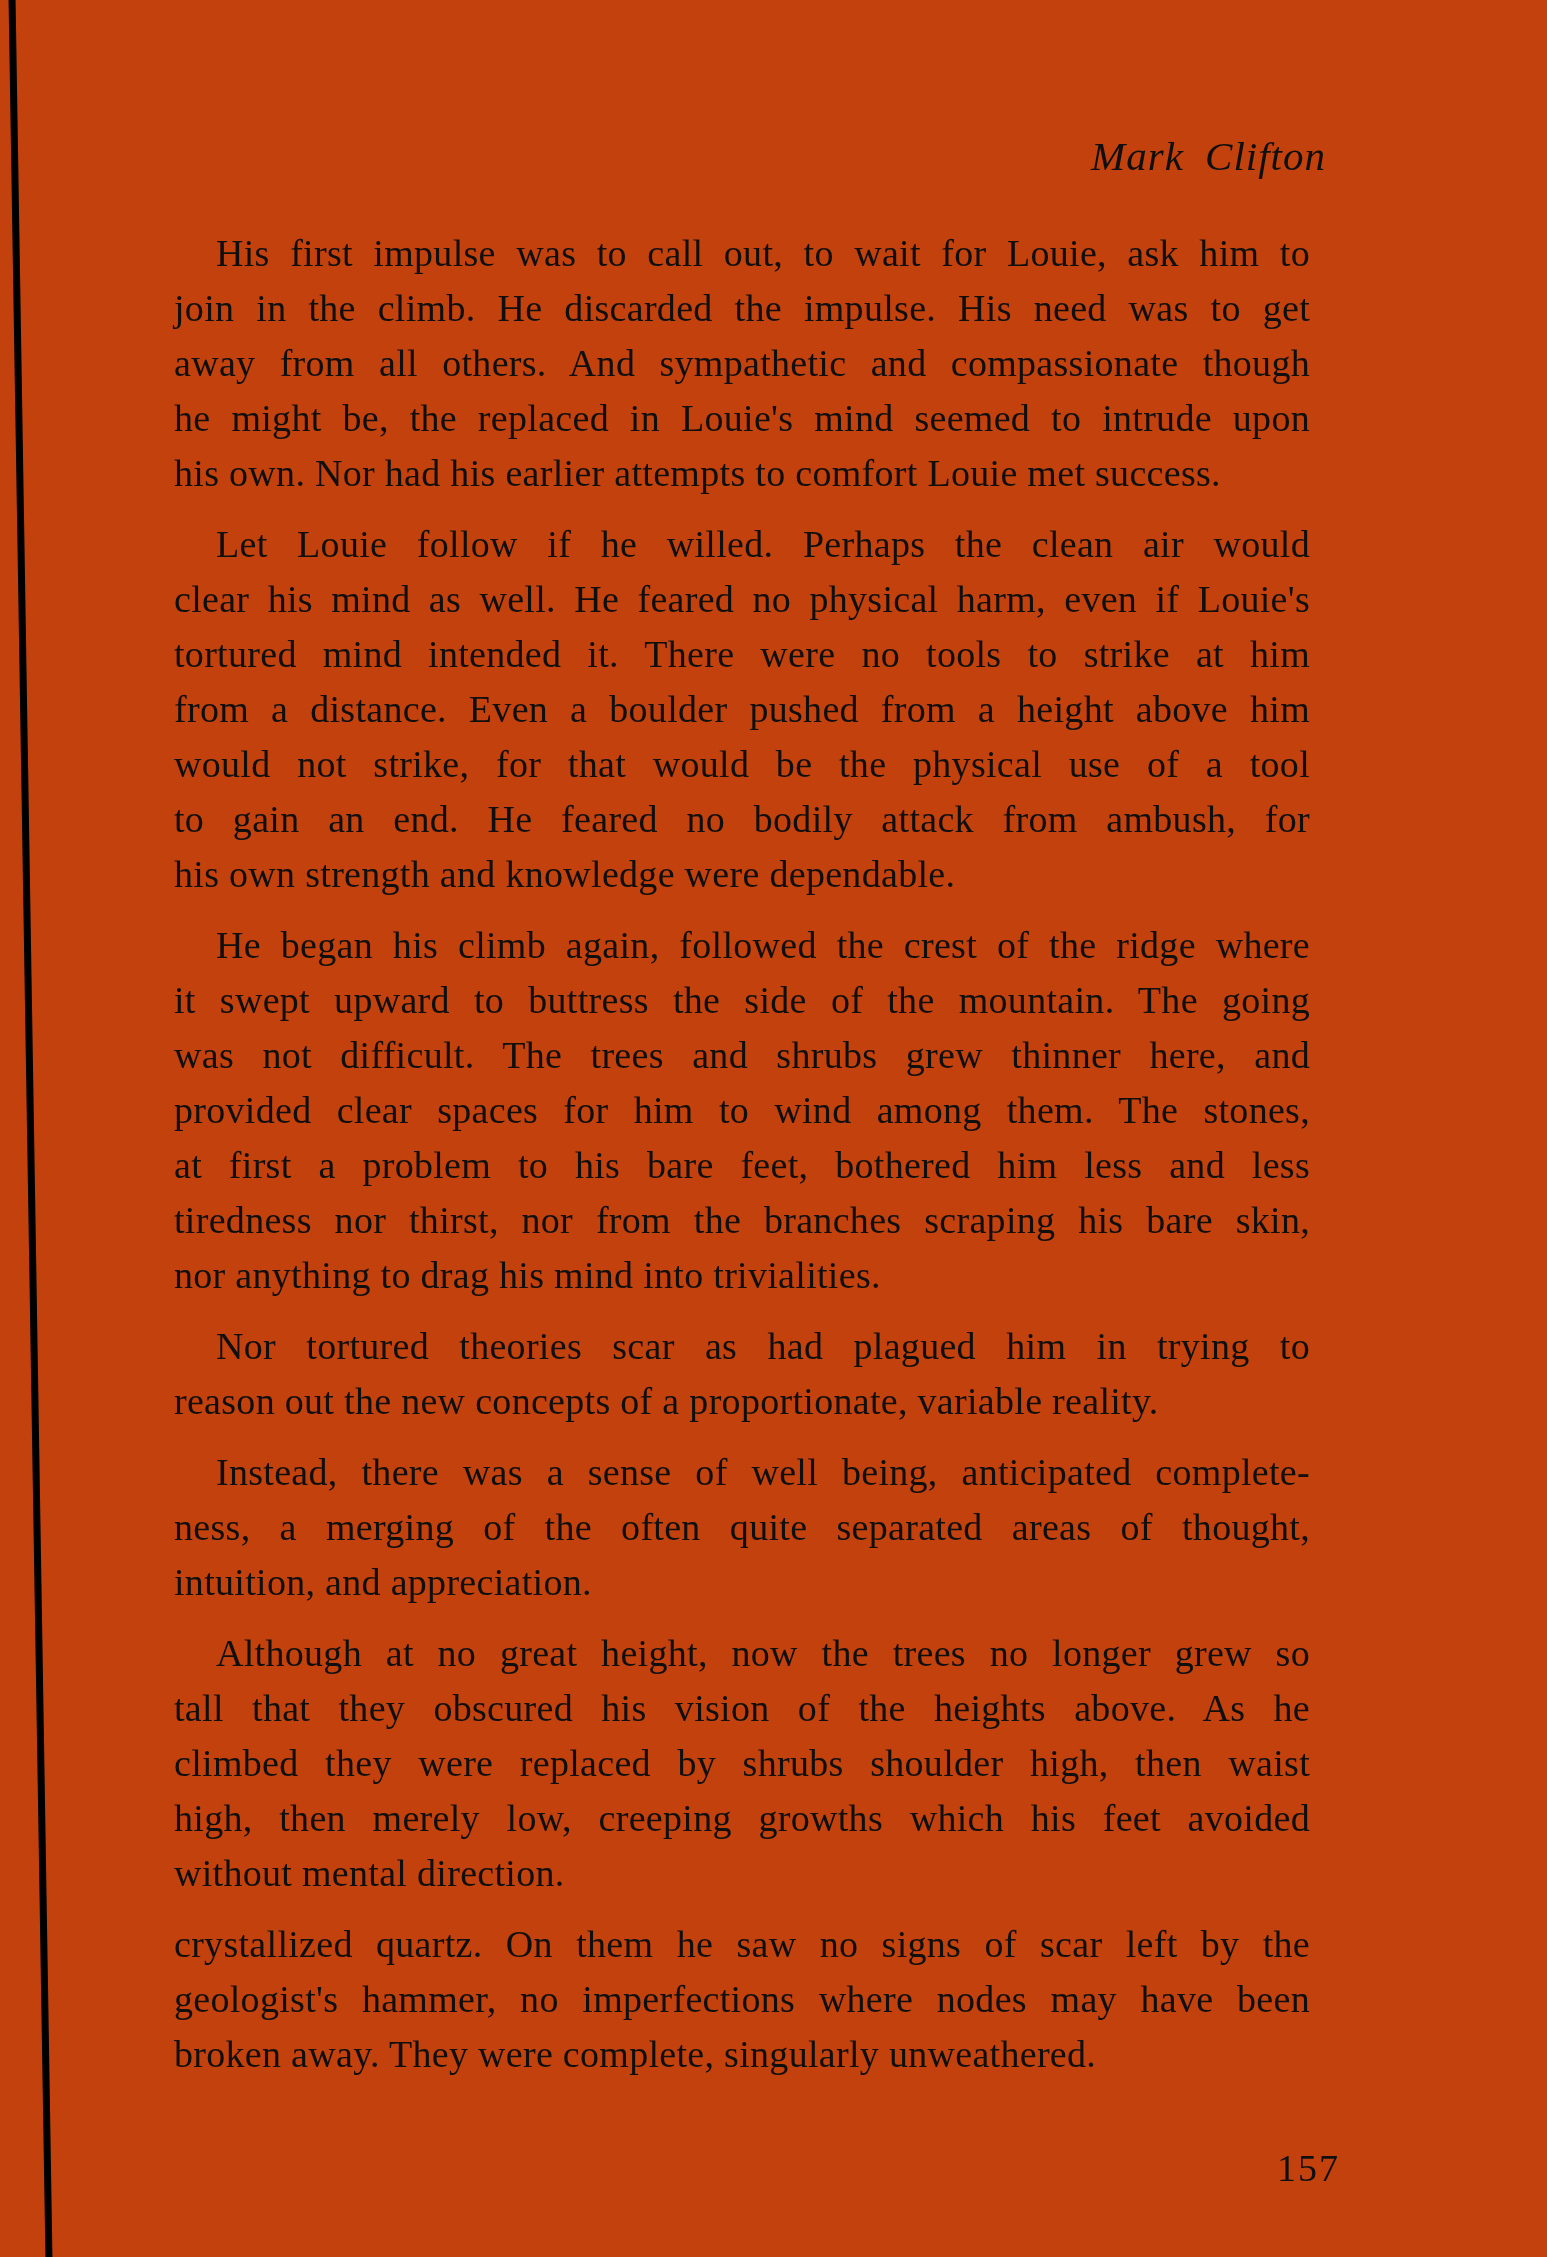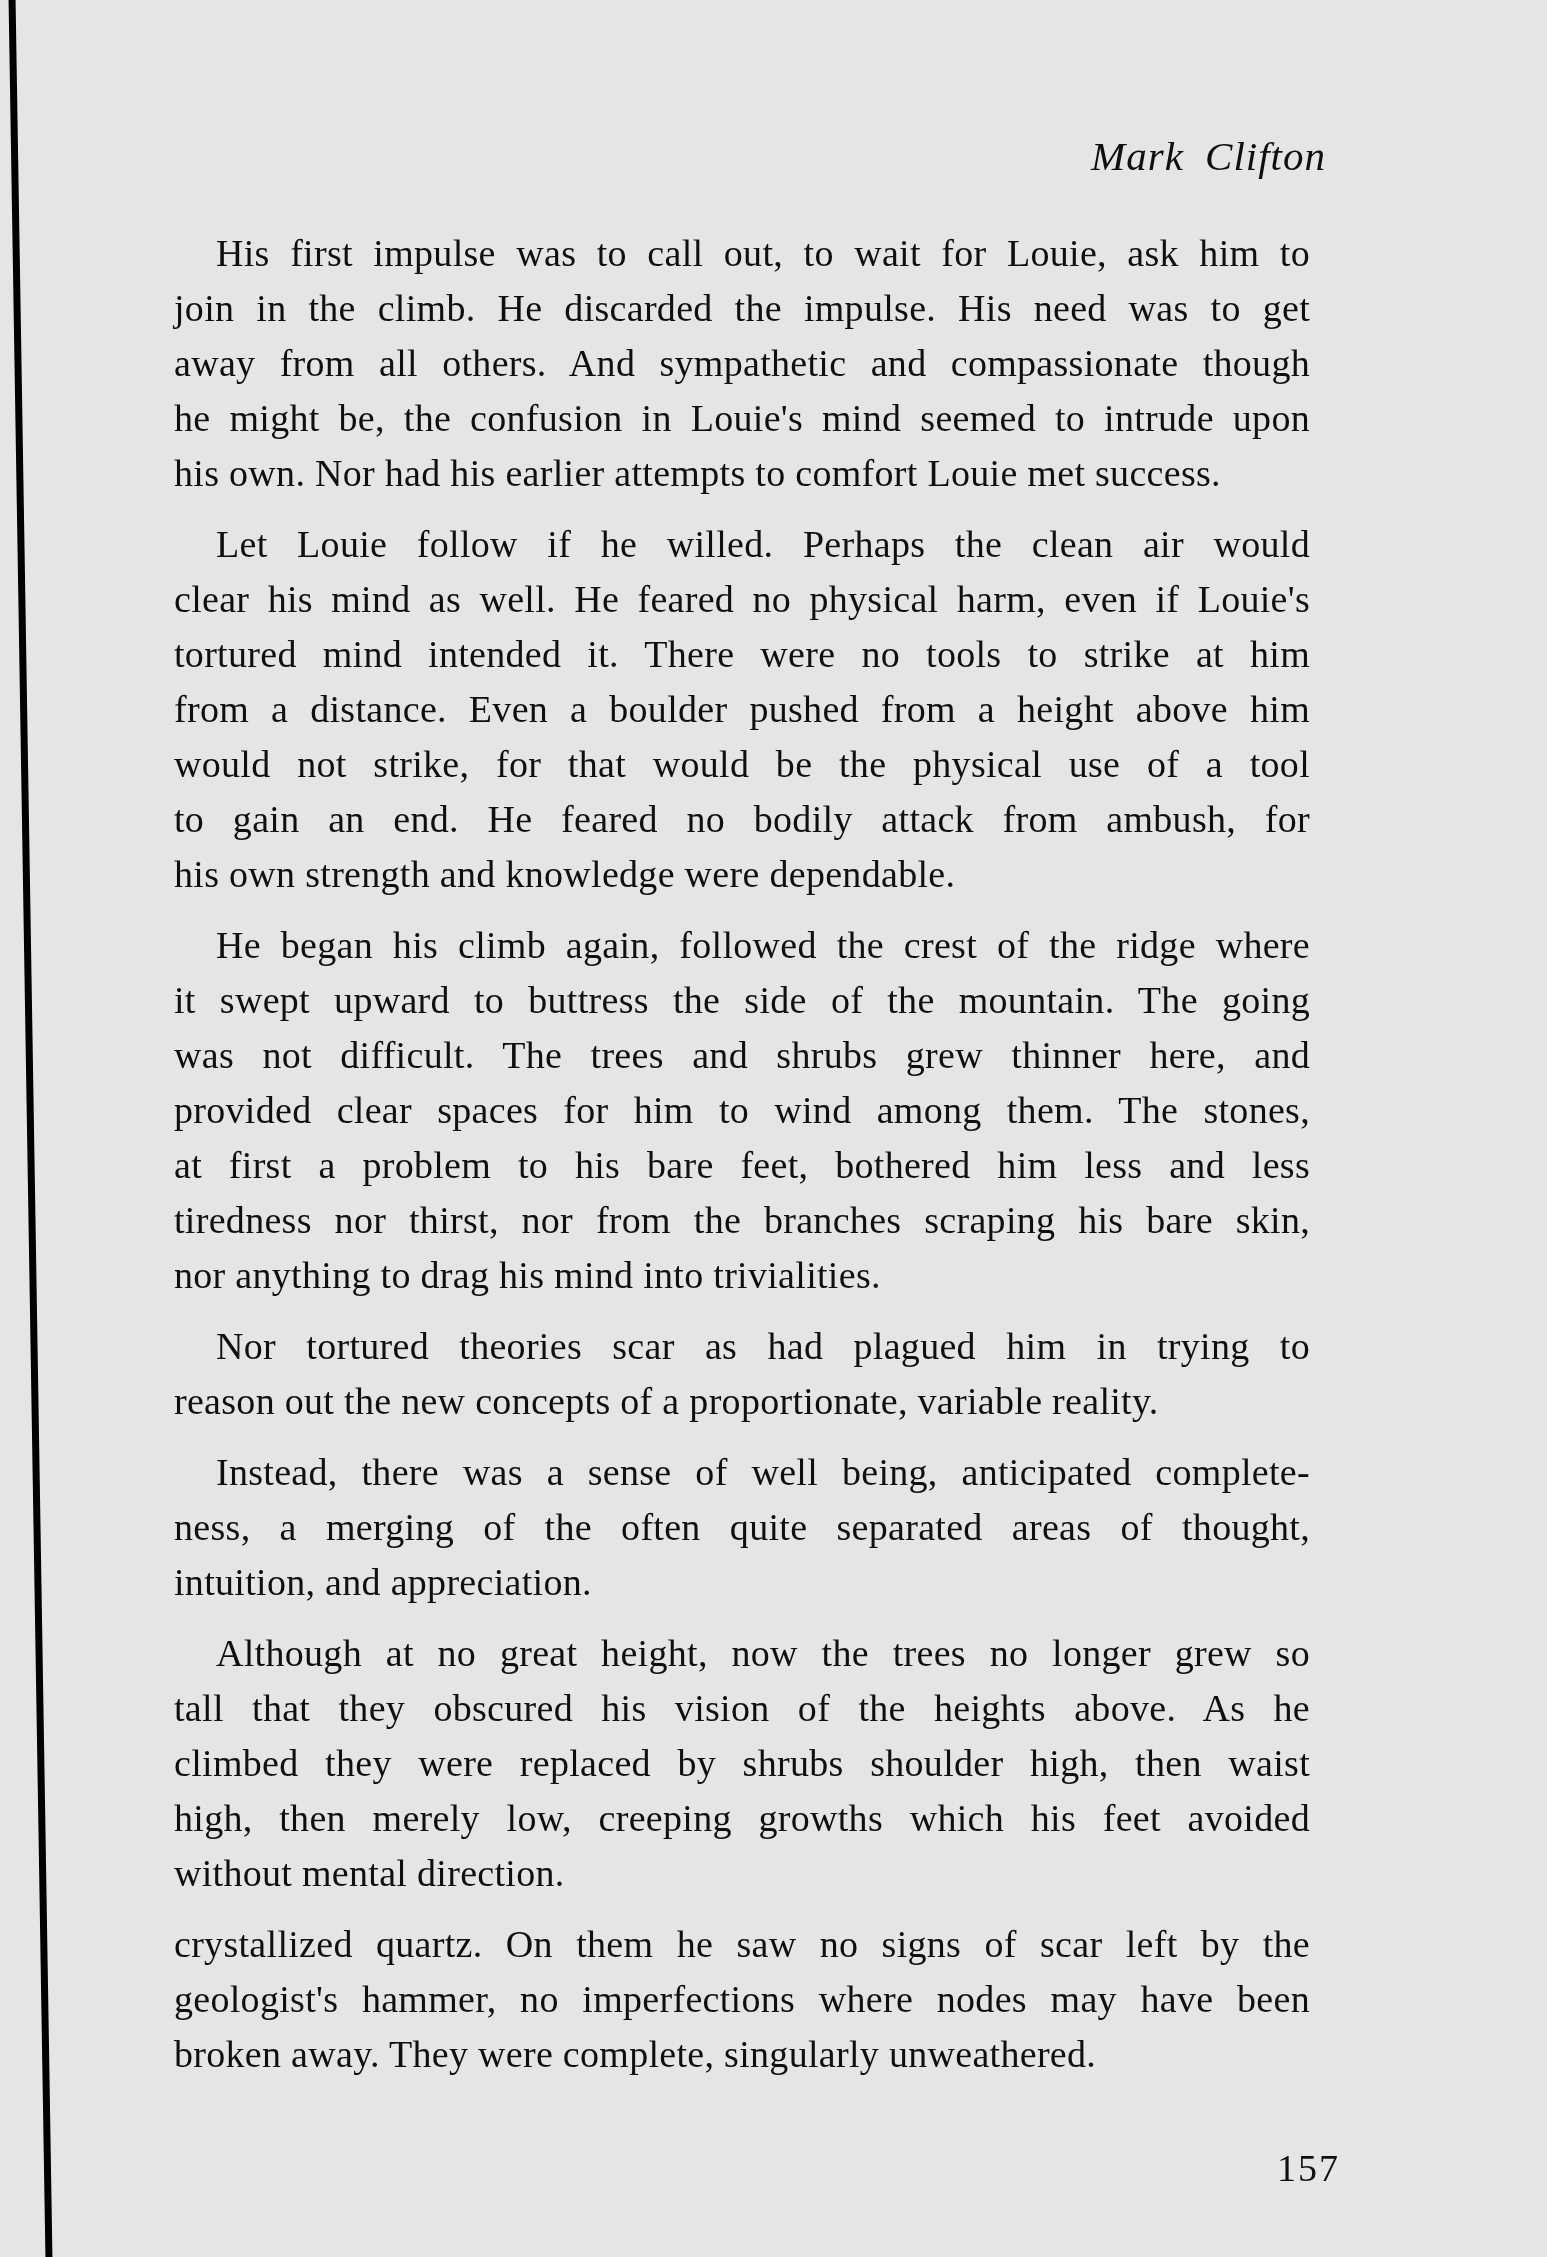--- a/index.html
+++ b/index.html
@@ -1,20 +1,20 @@
 <!DOCTYPE html>
 <html><head>
 <meta charset="utf-8">
 <style>
   html, body { margin: 0; padding: 0; }
   .page {
     position: relative;
     width: 1547px;
     height: 2257px;
-    background: #e5e5e5;
+    background: #c2410c;
     font-family: "Liberation Serif", "DejaVu Serif", serif;
     color: #0f0f0f;
     overflow: hidden;
   }
   .edge-svg {
     position: absolute;
     left: 0; top: 0;
     pointer-events: none;
   }
   .running-header {
@@ -65,21 +65,21 @@
     <line x1="12" y1="-4" x2="49" y2="2261" stroke="#000000" stroke-width="7"></line>
   </svg>
 
   <div class="running-header">Mark Clifton</div>
 
   <div class="body-text">
       <div class="para">
         <div class="line first">His first impulse was to call out, to wait for Louie, ask him to</div>
         <div class="line">join in the climb. He discarded the impulse. His need was to get</div>
         <div class="line">away from all others. And sympathetic and compassionate though</div>
-        <div class="line">he might be, the confusion in Louie's mind seemed to intrude upon</div>
+        <div class="line">he might be, the replaced in Louie's mind seemed to intrude upon</div>
         <div class="line last">his own. Nor had his earlier attempts to comfort Louie met success.</div>
       </div>
       <div class="para">
         <div class="line first">Let Louie follow if he willed. Perhaps the clean air would</div>
         <div class="line">clear his mind as well. He feared no physical harm, even if Louie's</div>
         <div class="line">tortured mind intended it. There were no tools to strike at him</div>
         <div class="line">from a distance. Even a boulder pushed from a height above him</div>
         <div class="line">would not strike, for that would be the physical use of a tool</div>
         <div class="line">to gain an end. He feared no bodily attack from ambush, for</div>
         <div class="line last">his own strength and knowledge were dependable.</div>

